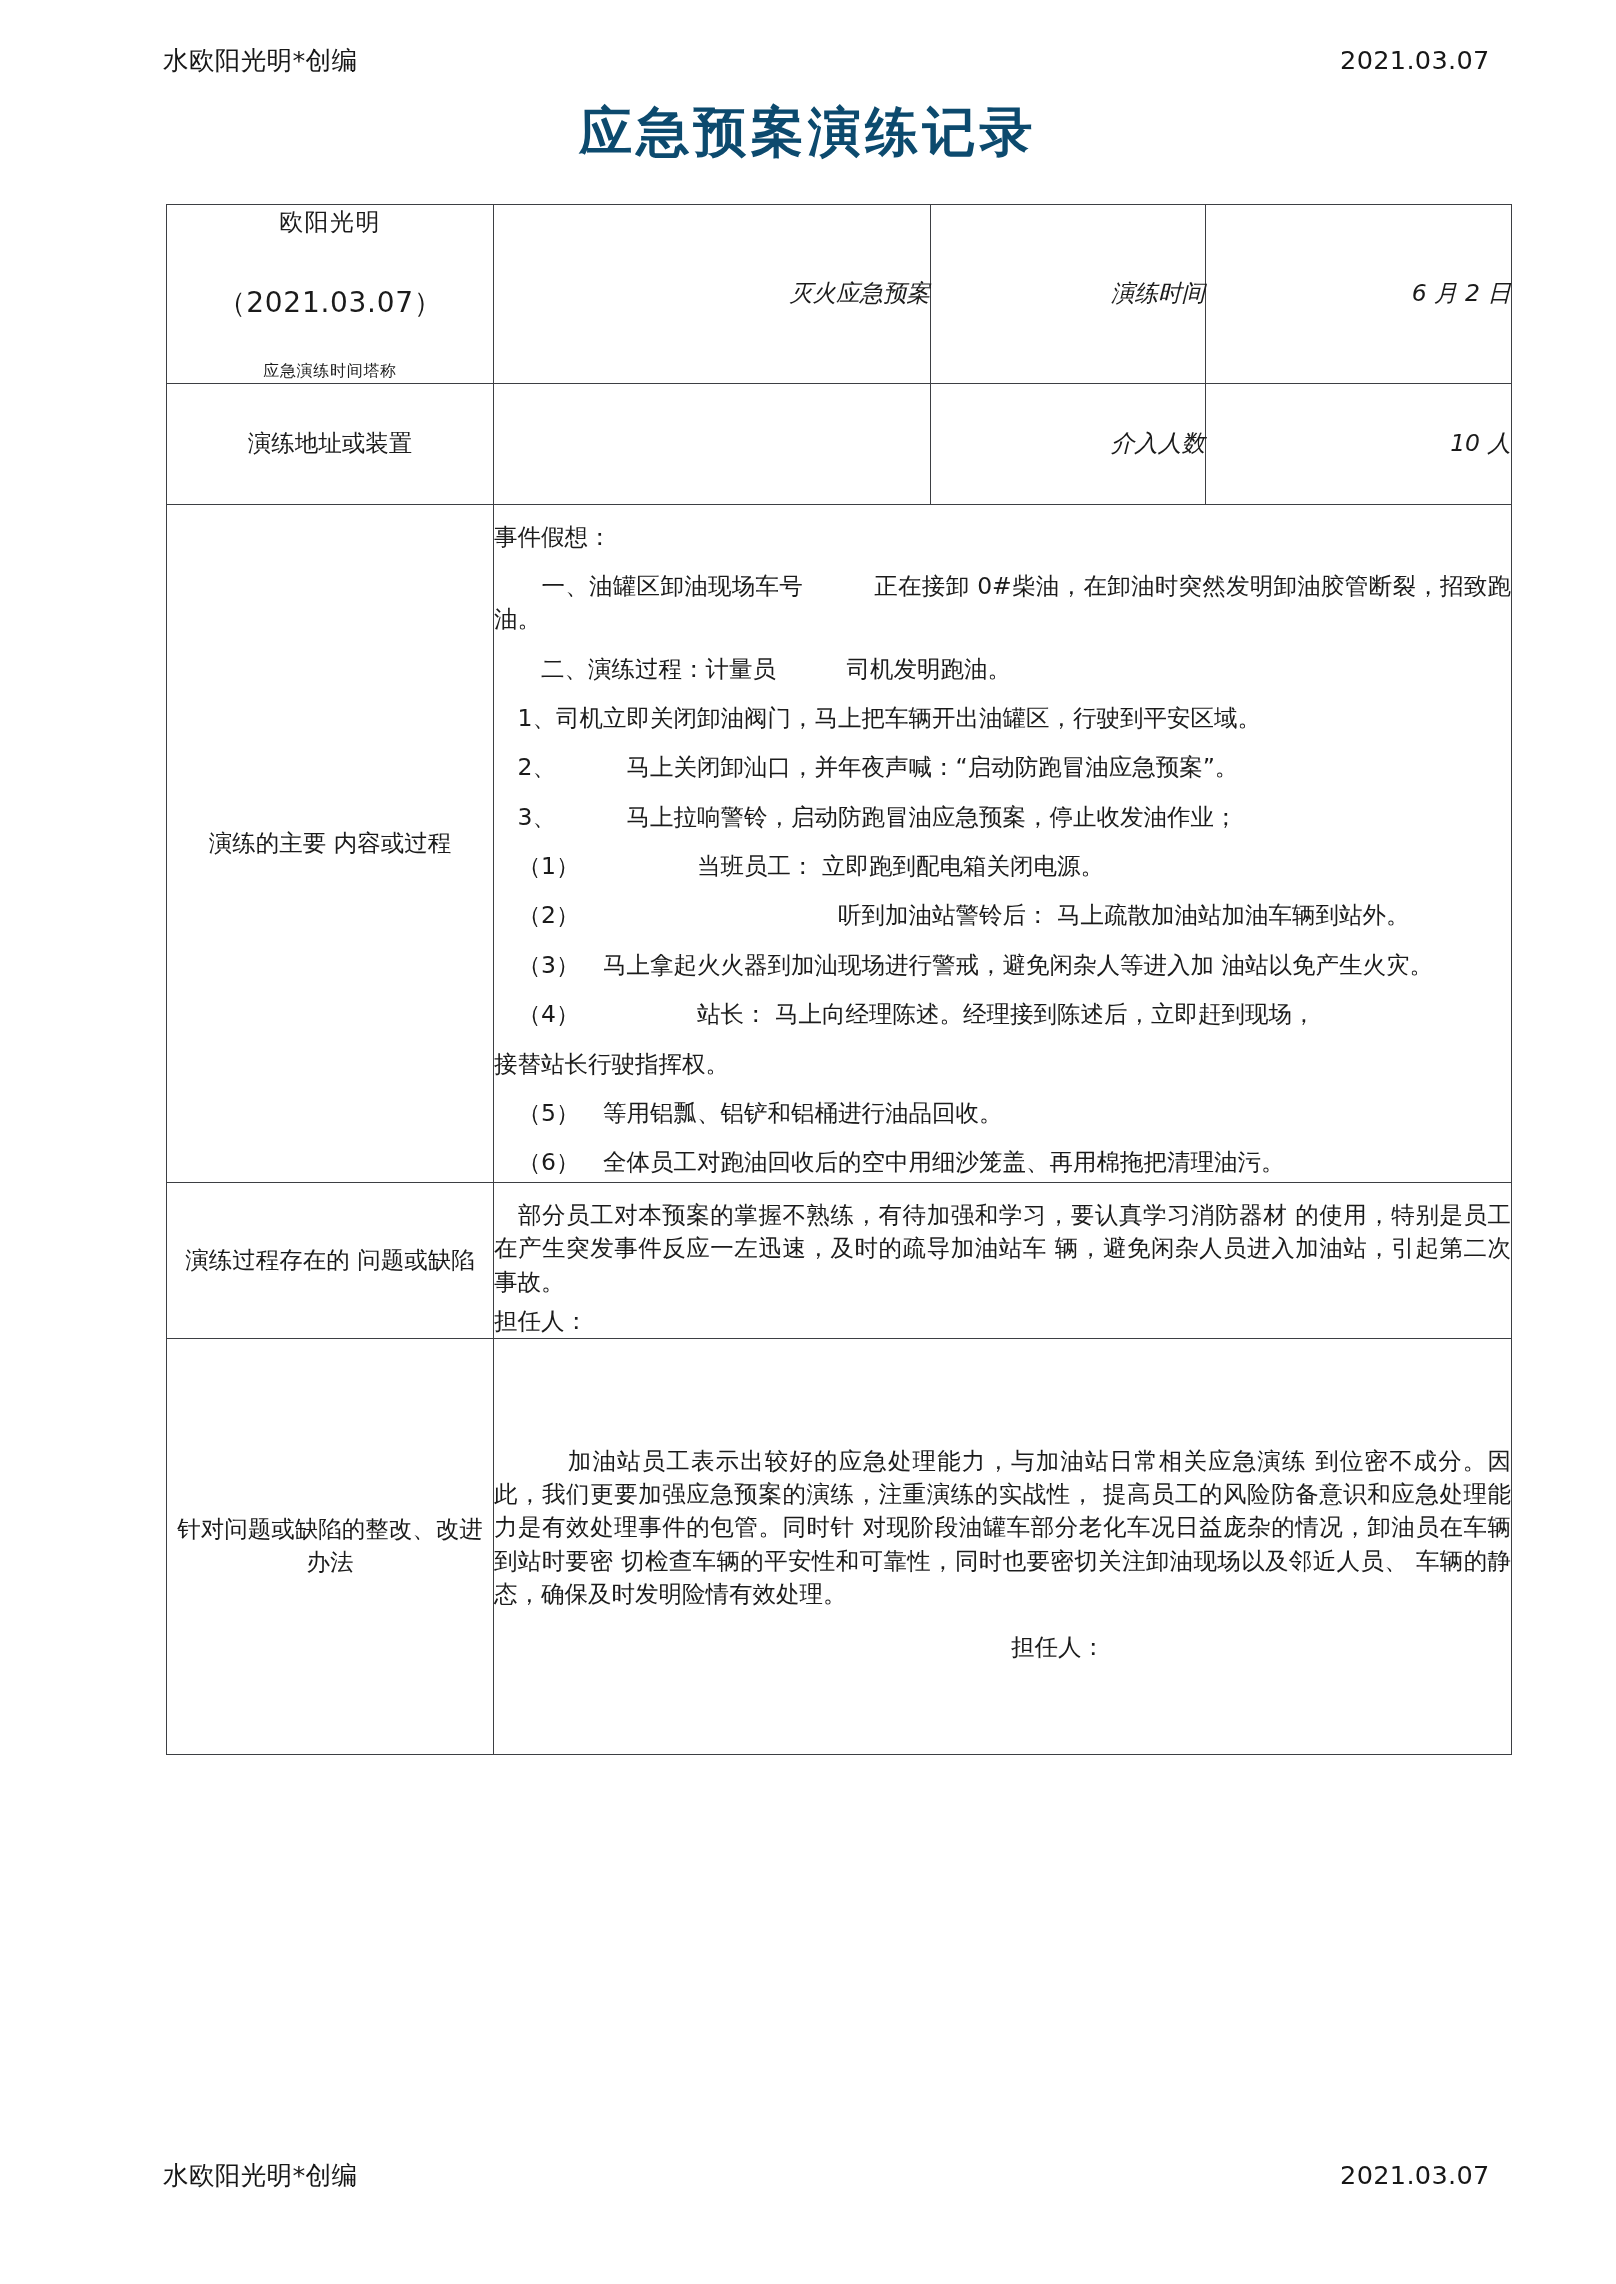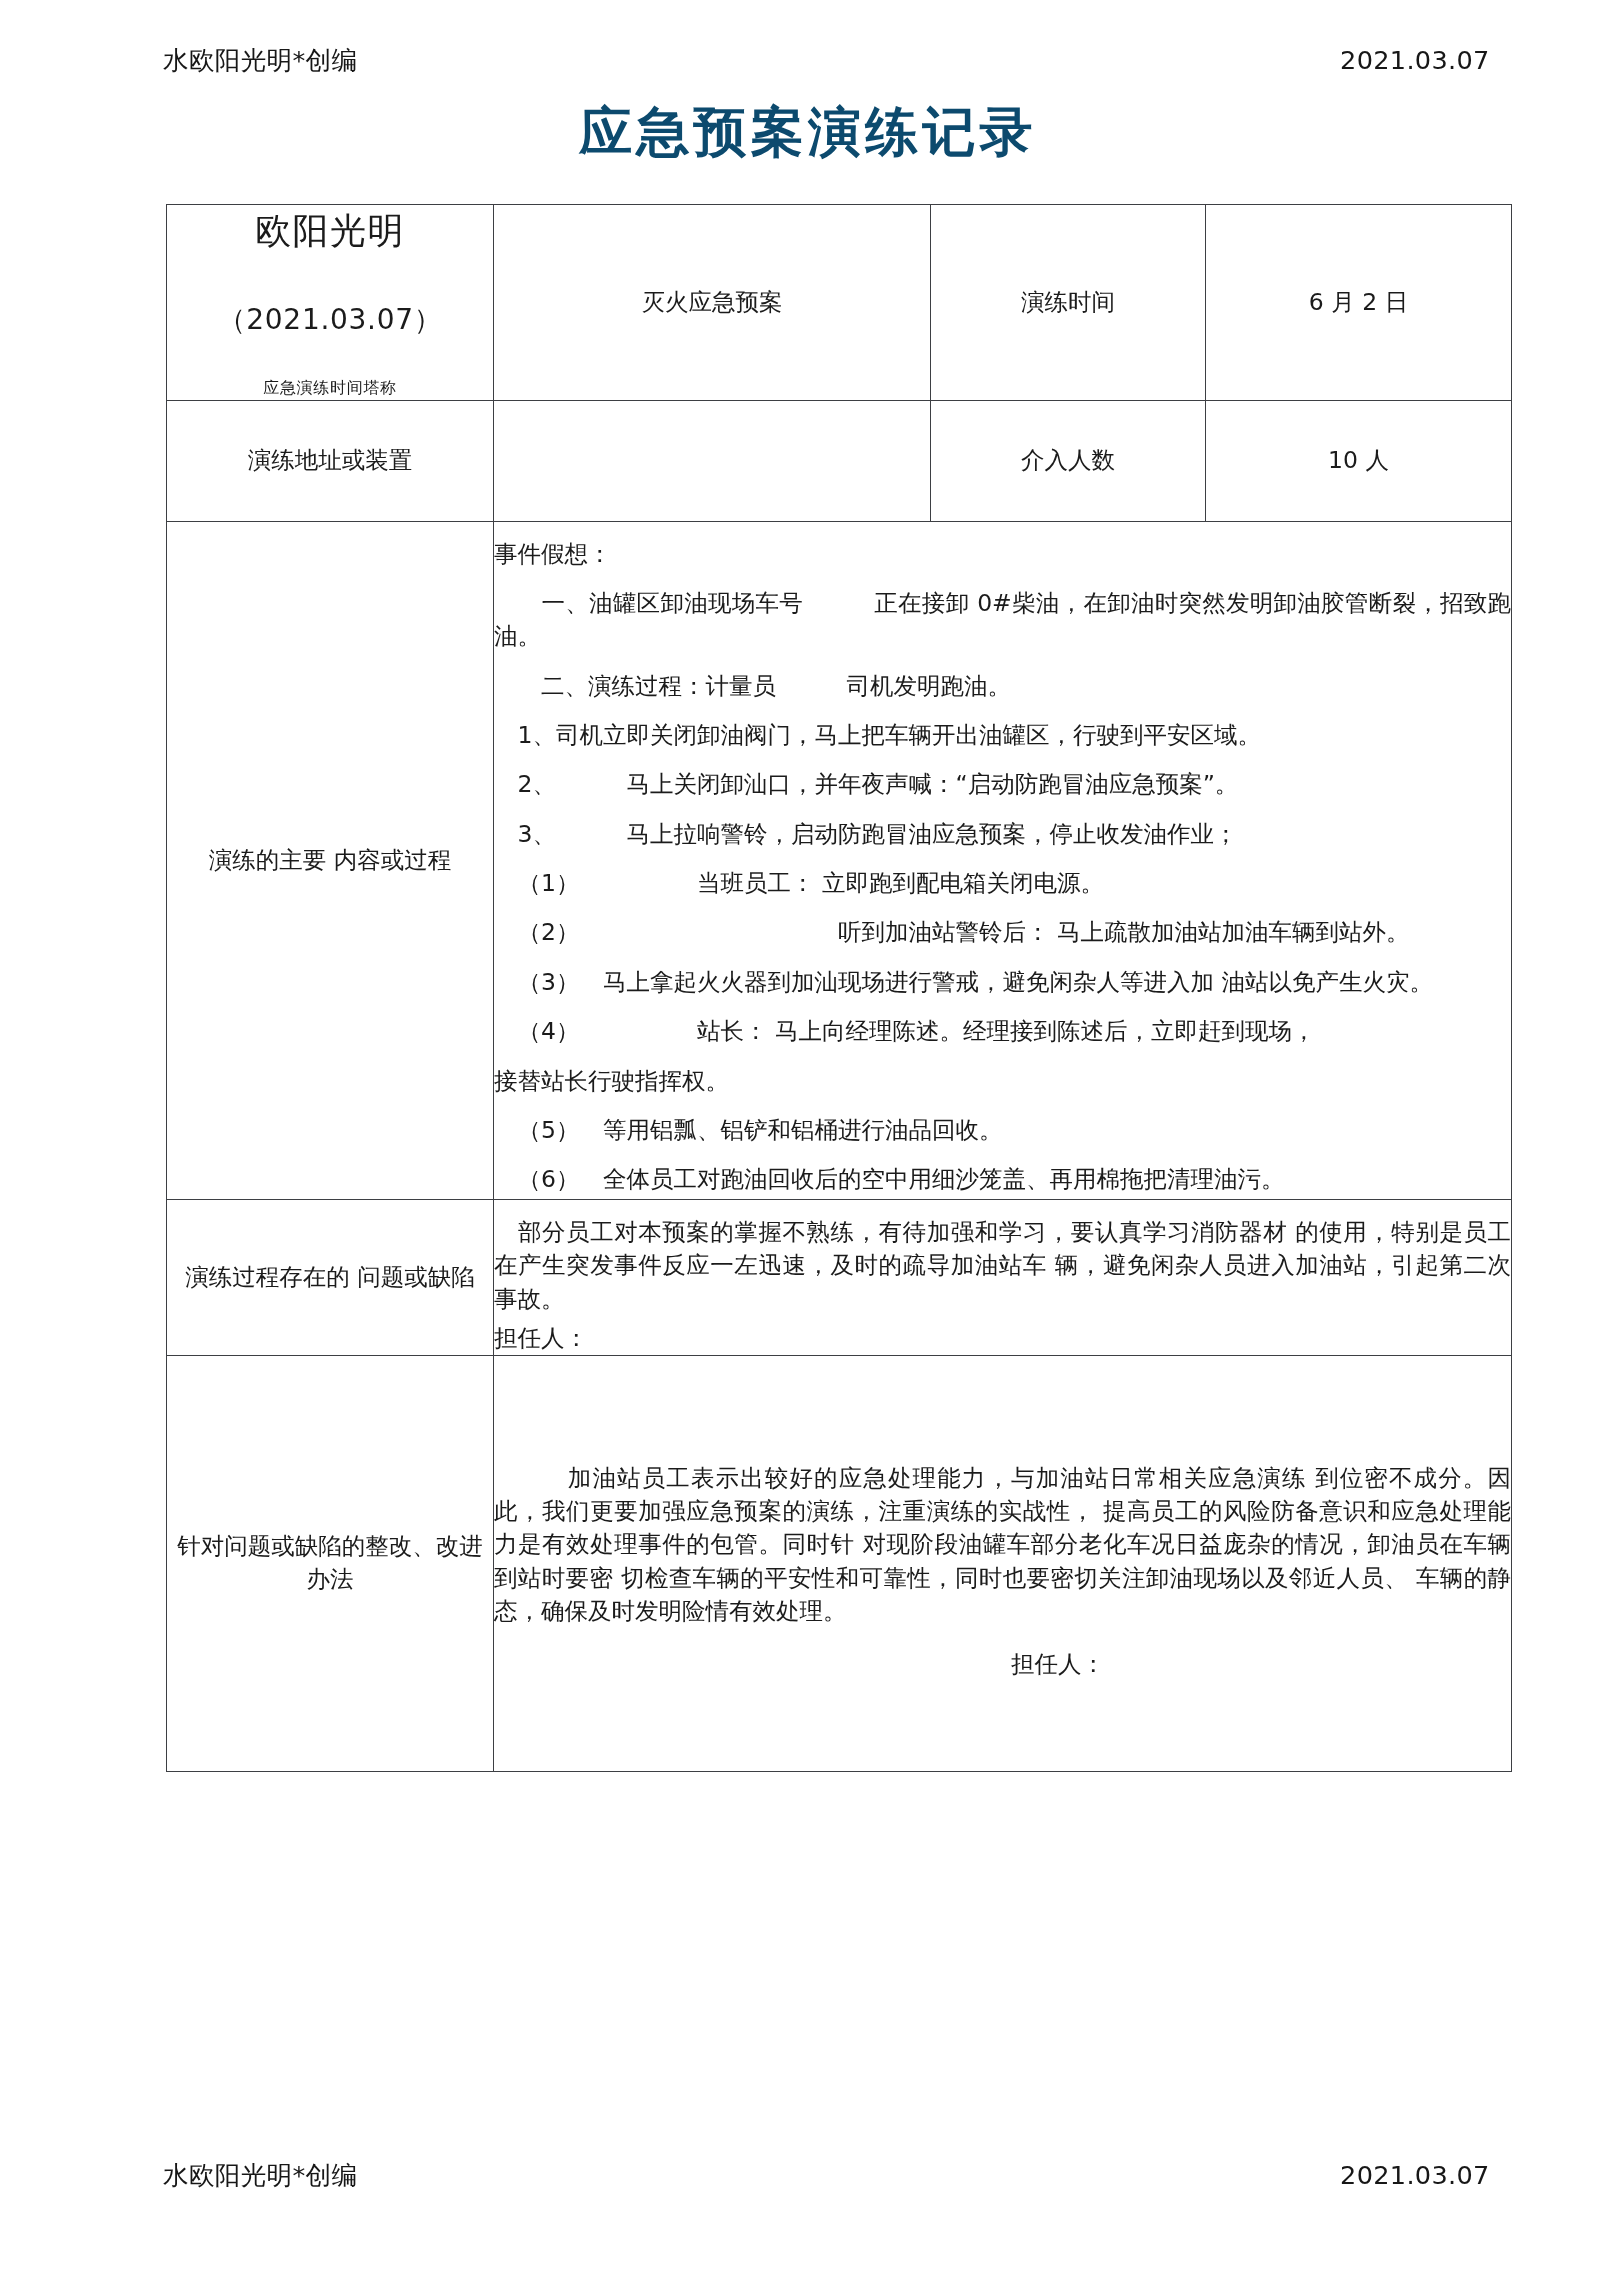--- a/index.html
+++ b/index.html
@@ -76,33 +76,34 @@
   .col-c { width: 275px; }
   .col-d { width: 306px; }
 
   .label-cell {
     text-align: center;
     font-size: 24px;
     line-height: 1.55;
     padding: 12.5px 8.3px;
   }
   .center-cell {
-    text-align: center;
+    text-align: right;
     font-size: 24px;
     padding: 12.5px 7px;
+    font-style: italic;
   }
 
   
   .stack-label {
     text-align: center;
     line-height: 1.0;
     padding: 21px 7px 18px 7px;
   }
   .stack-label .l1 {
-    font-size: 36px;
+    font-size: 24px;
     display: block;
     margin-bottom: 44px;
     letter-spacing: 1.4px;
   }
   .stack-label .l2 {
     font-size: 28px;
     display: block;
     margin-bottom: 37px;
     letter-spacing: 0.7px;
   }

